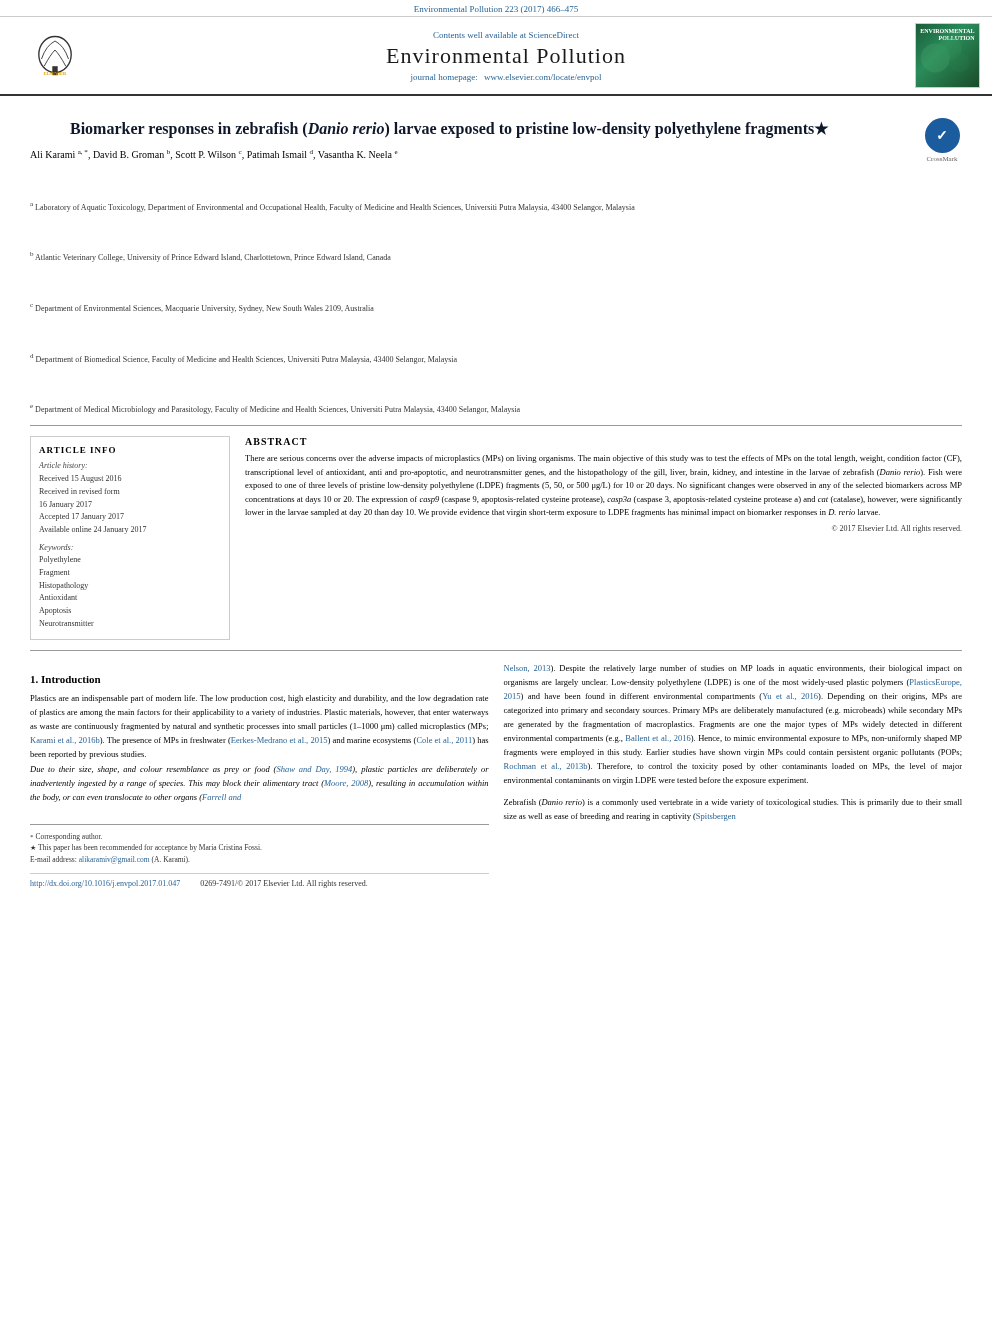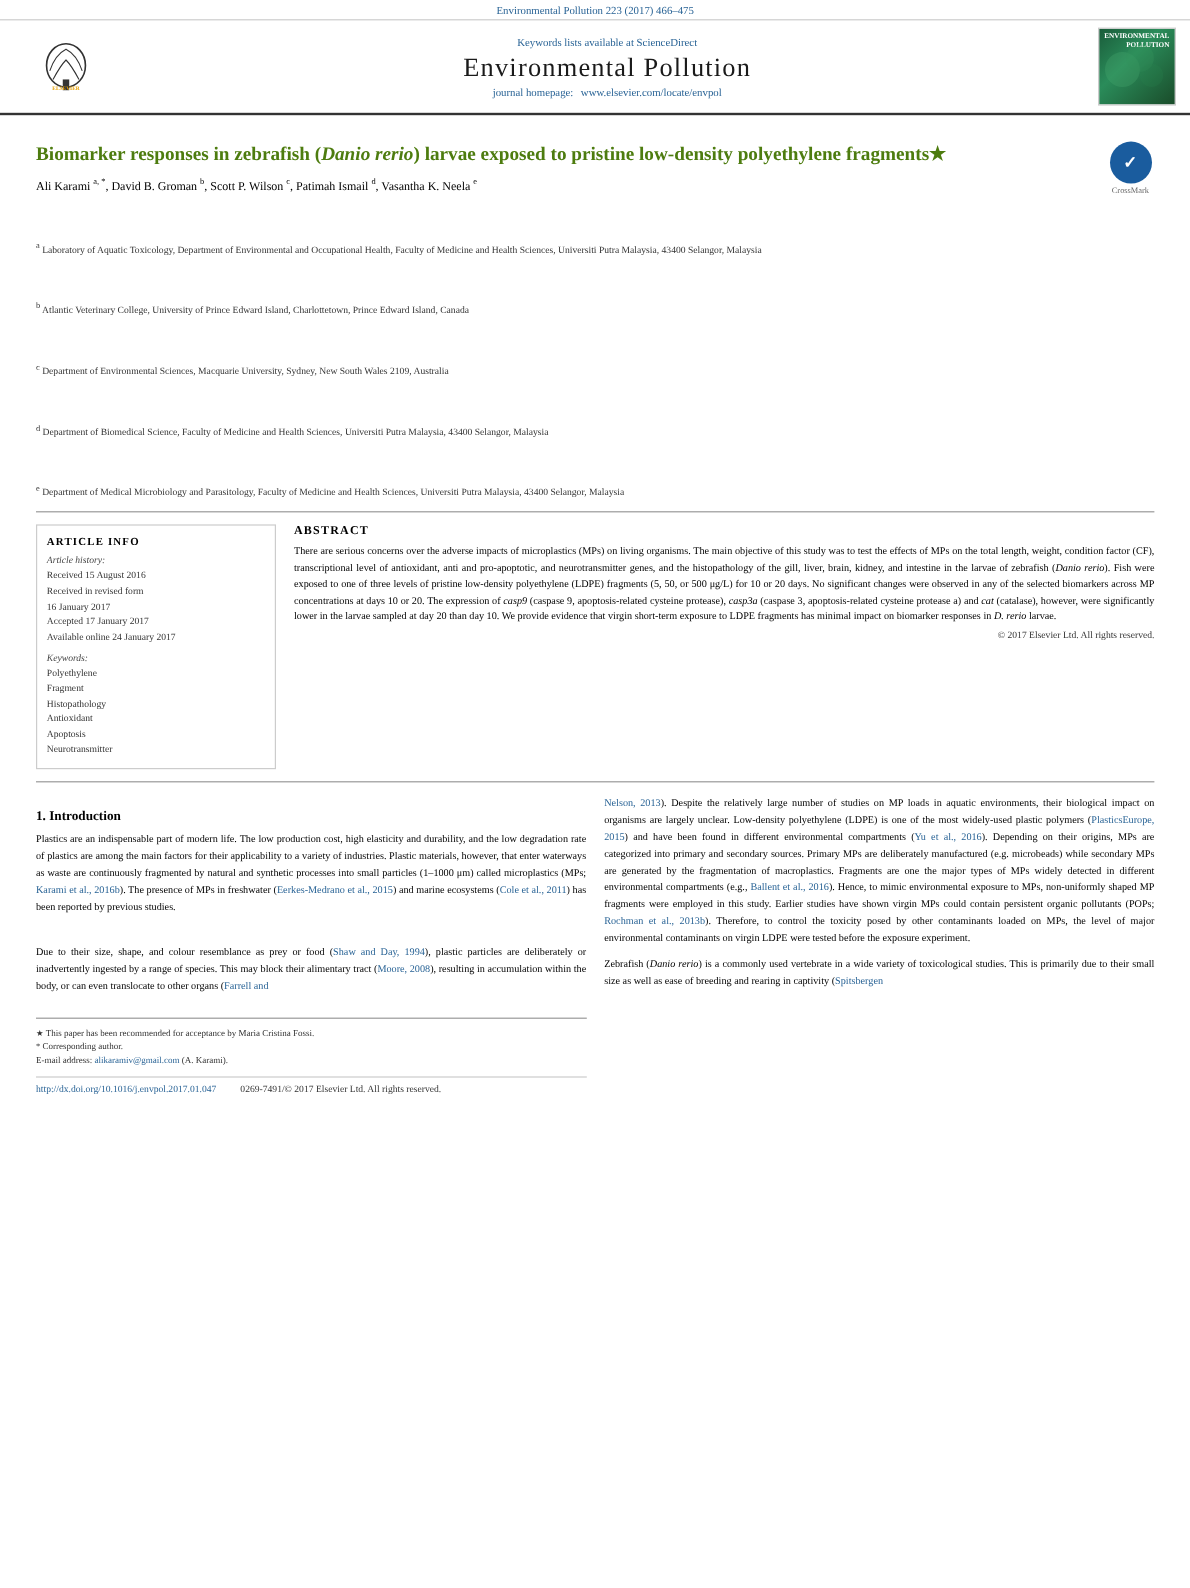--- a/index.html
+++ b/index.html
@@ -113,22 +113,23 @@
     }
 
     .article-title-text {
       flex: 1;
     }
 
     .article-main-title {
       font-size: 16px;
       font-weight: bold;
       line-height: 1.4;
-      color: #4d7c0f;
+      color: #0f172a;
       margin-bottom: 6px;
+      margin-left: 40px;
     }
 
     .article-main-title em {
       font-style: italic;
     }
 
     .article-authors {
       font-size: 10px;
       color: #000;
       margin-bottom: 5px;
@@ -358,21 +359,21 @@
         <ellipse cx="30" cy="25" rx="18" ry="20" fill="none" stroke="#333" stroke-width="1.5"></ellipse>
         <path d="M15,30 Q20,15 30,10 Q40,15 45,30" fill="none" stroke="#333" stroke-width="1"></path>
         <path d="M18,38 Q25,25 30,20 Q35,25 42,38" fill="none" stroke="#333" stroke-width="1"></path>
         <text x="30" y="48" text-anchor="middle" font-size="5" fill="#e8a000" font-weight="bold">ELSEVIER</text>
       </svg>
     </div>
   </div>
 
   <div class="journal-center">
     <div class="science-direct-link">
-      <span>Keywords lists available at</span>
+      <span>Contents well available at</span>
       <span style="color:#2a6496;text-align:center;">ScienceDirect</span>
     </div>
     <div class="journal-name-big">Environmental Pollution</div>
     <div class="journal-homepage">
       <span>journal homepage:</span>
       <span style="color:#2a6496; margin-left:4px;">www.elsevier.com/locate/envpol</span>
     </div>
   </div>
 
   <div class="journal-thumb">
@@ -453,30 +454,30 @@
 
   <div class="full-body">
     <div class="body-col-left">
       <div class="section-header">
         <span>1.</span>
         <span>Introduction</span>
       </div>
       <div class="body-text">
         <span>Plastics are an indispensable part of modern life. The low production cost, high elasticity and durability, and the low degradation rate of plastics are among the main factors for their applicability to a variety of industries. Plastic materials, however, that enter waterways as waste are continuously fragmented by natural and synthetic processes into small particles (1–1000 μm) called microplastics (MPs; <span class="link-text">Karami et al., 2016b</span>). The presence of MPs in freshwater (<span class="link-text">Eerkes-Medrano et al., 2015</span>) and marine ecosystems (<span class="link-text">Cole et al., 2011</span>) has been reported by previous studies.</span>
       </div>
-      <div class="body-text" style="margin-top:24px;">
+      <div class="body-text" style="margin-top:1px;font-style:italic;">
         <span>Due to their size, shape, and colour resemblance as prey or food (<span class="link-text">Shaw and Day, 1994</span>), plastic particles are deliberately or inadvertently ingested by a range of species. This may block their alimentary tract (<span class="link-text">Moore, 2008</span>), resulting in accumulation within the body, or can even translocate to other organs (<span class="link-text">Farrell and</span></span>
       </div>
 
       <div class="footnote-section">
         <div>
+          <span class="footnote-star">*</span> <span>Corresponding author.</span>
+        </div>
+        <div>
           <span class="footnote-star">★</span> <span>This paper has been recommended for acceptance by Maria Cristina Fossi.</span>
-        </div>
-        <div>
-          <span class="footnote-star">*</span> <span>Corresponding author.</span>
         </div>
         <div>
           <span>E-mail address:</span>
           <span class="link-text">alikaramiv@gmail.com</span>
           <span>(A. Karami).</span>
         </div>
         <div class="footer-bar">
           <span class="footer-doi link-text">http://dx.doi.org/10.1016/j.envpol.2017.01.047</span>
           <span class="footer-issn">0269-7491/© 2017 Elsevier Ltd. All rights reserved.</span>
         </div>

